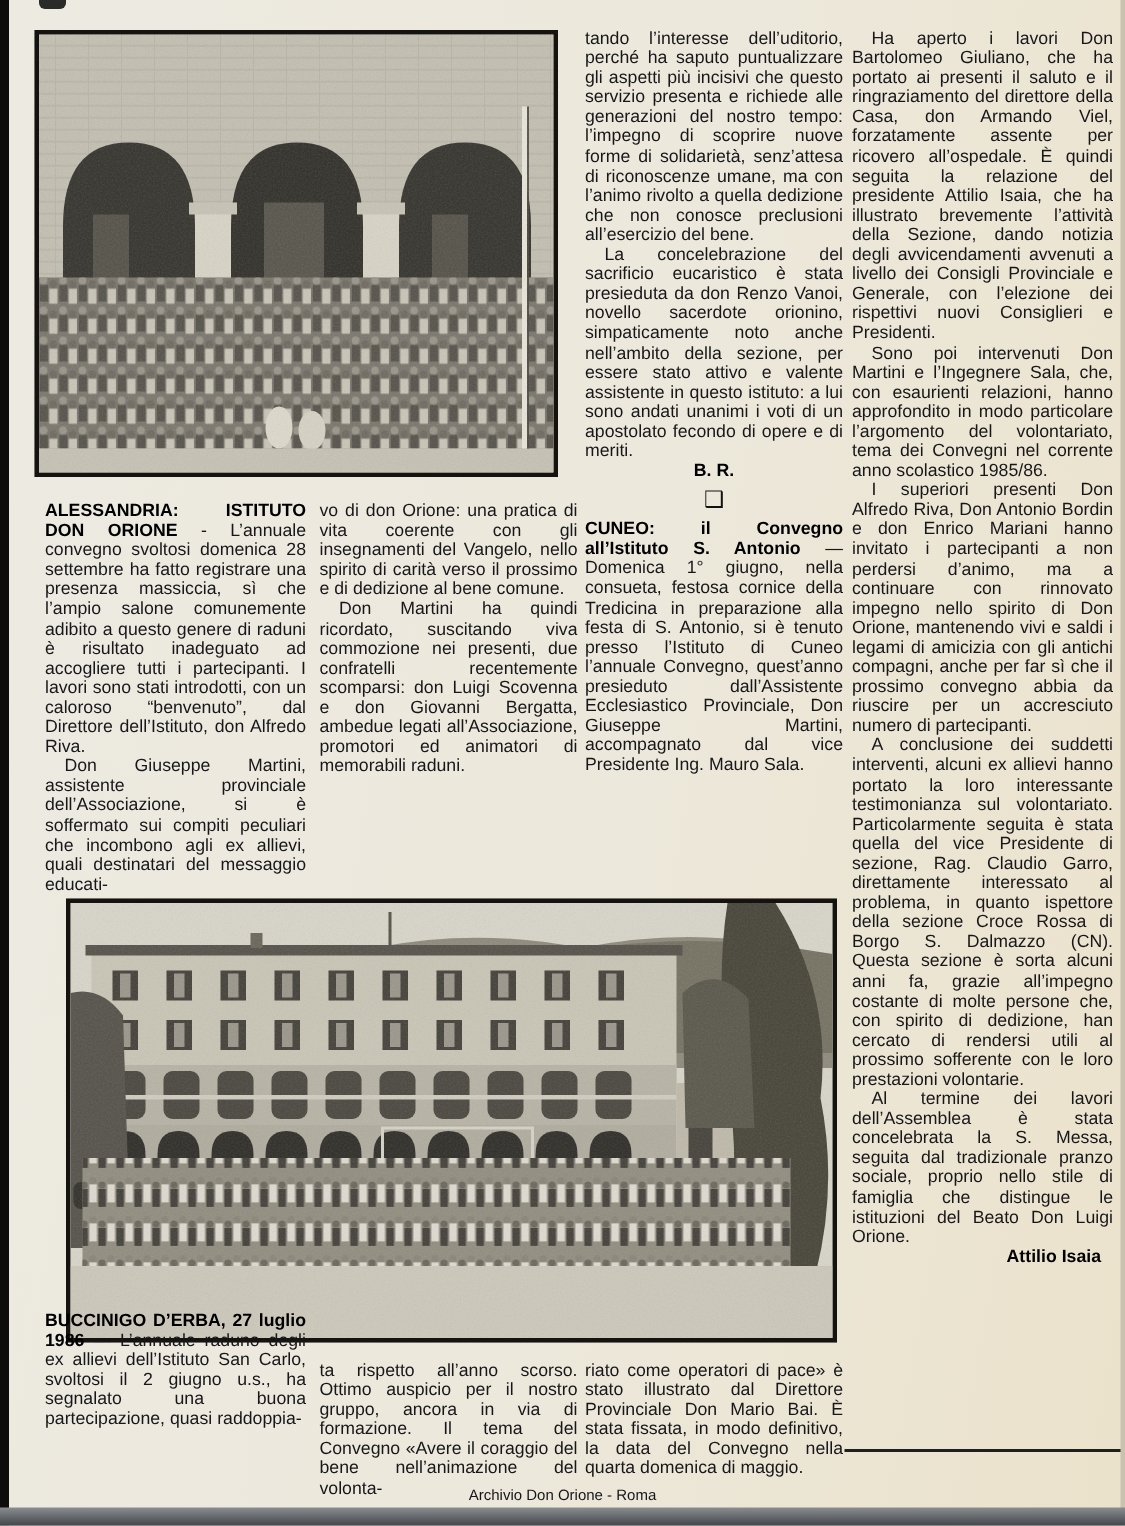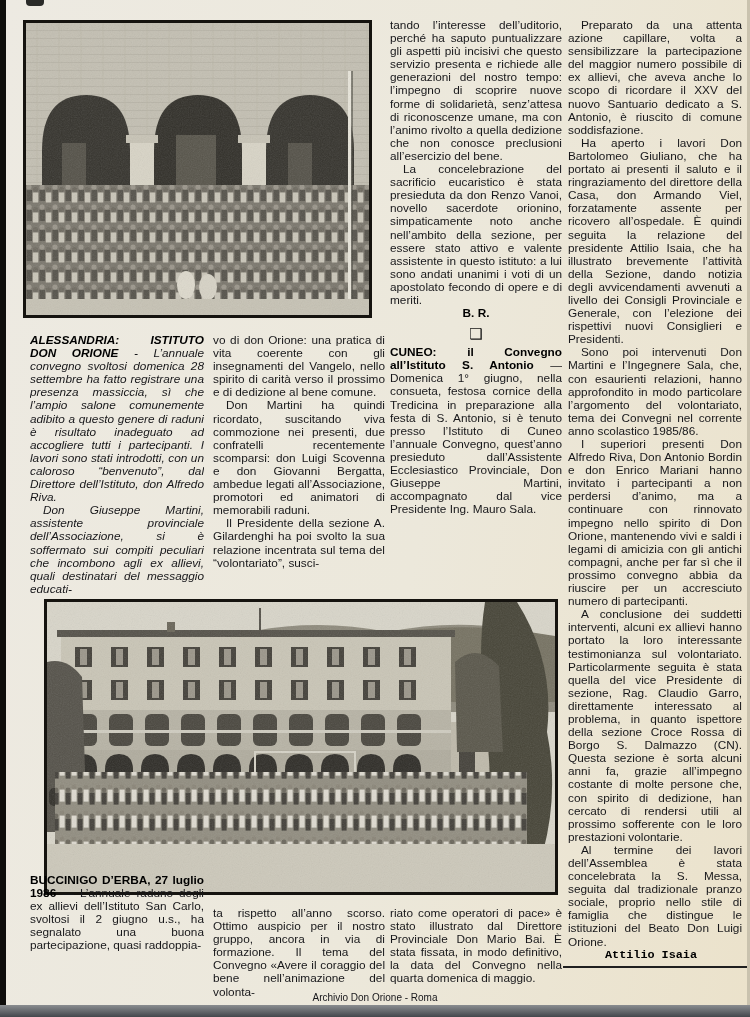--- a/index.html
+++ b/index.html
@@ -15,21 +15,21 @@
   .smudge{position:absolute;left:26px;top:0;width:18px;height:6px;background:#2a2a28;border-radius:0 0 4px 4px;}
 
   .photo{position:absolute;border:3px solid #15130f;box-sizing:border-box;background:#bdb9ad;}
   .photo svg{display:block;width:100%;height:100%;}
 
   .col{position:absolute;text-align:justify;font-size:11.8px;line-height:13.1px;overflow:hidden;}
   .col p{margin:0;}
   .col p.ind{text-indent:13px;}
   .head{font-weight:bold;color:#000;}
   .sig{ text-align:center;font-weight:bold;color:#000;margin-top:-13.1px;}
-  .sig-own{text-align:center;font-weight:bold;color:#000;padding-right:8px;font-family:Liberation Mono, monospace;}
+  .sig-own{text-align:right;font-weight:bold;color:#000;padding-right:8px;}
   .divider{text-align:center;font-size:15px;line-height:17px;margin:5px 0 4px 0;color:#111;}
 
   .rule{position:absolute;left:563px;top:966px;width:187px;border-top:2px solid #1f1f1f;}
   .pagenum{position:absolute;left:40px;top:983px;font-size:13.5px;color:#1c1c1e;margin-top:44px;}
   .watermark{position:absolute;left:0;top:992px;width:750px;text-align:center;font-size:10px;color:#16161a;}
 </style>
 </head>
 <body>
 
 <div class="page">
@@ -77,41 +77,39 @@
       <ellipse cx="182" cy="264" rx="9" ry="13" fill="#d6d2c5"></ellipse>
 
       <rect x="0" y="276" width="343" height="16" fill="#c6c2b4"></rect>
 
       <rect x="322" y="48" width="3.4" height="228" fill="#e8e5da"></rect>
       <rect x="325.4" y="48" width="1.2" height="228" fill="#4a4840"></rect>
       <rect width="343" height="292" filter="url(#grain1)" opacity="0.16"></rect>
     </svg>
   </div>
 
-  <div class="col" style="left:30px;top:334px;width:174px;height:264px;font-style:italic;">
+  <div class="col" style="left:30px;top:334px;width:174px;height:264px;">
     <p><span class="head">ALESSANDRIA: ISTITUTO DON ORIONE</span><span> - L’annuale convegno svoltosi domenica 28 settembre ha fatto registrare una presenza massiccia, sì che l’ampio salone comunemente adibito a questo genere di raduni è risultato inadeguato ad accogliere tutti i partecipanti. I lavori sono stati introdotti, con un caloroso “benvenuto”, dal Direttore dell’Istituto, don Alfredo Riva.</span></p>
     <p class="ind">Don Giuseppe Martini, assistente provinciale dell’Associazione, si è soffermato sui compiti peculiari che incombono agli ex allievi, quali destinatari del messaggio educati-</p>
   </div>
 
   <div class="col" style="left:213px;top:334px;width:172px;height:264px;">
     <p>vo di don Orione: una pratica di vita coerente con gli insegnamenti del Vangelo, nello spirito di carità verso il prossimo e di dedizione al bene comune.</p>
     <p class="ind">Don Martini ha quindi ricordato, suscitando viva commozione nei presenti, due confratelli recentemente scomparsi: don Luigi Scovenna e don Giovanni Bergatta, ambedue legati all’Associazione, promotori ed animatori di memorabili raduni.</p>
-    <p class="ind">Il Presidente della sezione A. Gilardenghi ha poi svolto la sua relazione incentrata sul tema del “volontariato”, susci-</p>
   </div>
 
   <div class="col" style="left:390px;top:19px;width:172px;height:578px;">
     <p>tando l’interesse dell’uditorio, perché ha saputo puntualizzare gli aspetti più incisivi che questo servizio presenta e richiede alle generazioni del nostro tempo: l’impegno di scoprire nuove forme di solidarietà, senz’attesa di riconoscenze umane, ma con l’animo rivolto a quella dedizione che non conosce preclusioni all’esercizio del bene.</p>
     <p class="ind">La concelebrazione del sacrificio eucaristico è stata presieduta da don Renzo Vanoi, novello sacerdote orionino, simpaticamente noto anche nell’ambito della sezione, per essere stato attivo e valente assistente in questo istituto: a lui sono andati unanimi i voti di un apostolato fecondo di opere e di meriti.</p>
     <p class="sig">B. R.</p>
     <div class="divider">❑</div>
     <p><span class="head">CUNEO: il Convegno all’Istituto S. Antonio</span><span> — Domenica 1° giugno, nella consueta, festosa cornice della Tredicina in preparazione alla festa di S. Antonio, si è tenuto presso l’Istituto di Cuneo l’annuale Convegno, quest’anno presieduto dall’Assistente Ecclesiastico Provinciale, Don Giuseppe Martini, accompagnato dal vice Presidente Ing. Mauro Sala.</span></p>
   </div>
 
   <div class="col" style="left:568px;top:19px;width:174px;height:944px;">
-    <p class="ind">Preparato da una attenta azione capillare, volta a sensibilizzare la partecipazione del maggior numero possibile di ex allievi, che aveva anche lo scopo di ricordare il XXV del nuovo Santuario dedicato a S. Antonio, è riuscito di comune soddisfazione.</p>
     <p class="ind">Ha aperto i lavori Don Bartolomeo Giuliano, che ha portato ai presenti il saluto e il ringraziamento del direttore della Casa, don Armando Viel, forzatamente assente per ricovero all’ospedale. È quindi seguita la relazione del presidente Attilio Isaia, che ha illustrato brevemente l’attività della Sezione, dando notizia degli avvicendamenti avvenuti a livello dei Consigli Provinciale e Generale, con l’elezione dei rispettivi nuovi Consiglieri e Presidenti.</p>
     <p class="ind">Sono poi intervenuti Don Martini e l’Ingegnere Sala, che, con esaurienti relazioni, hanno approfondito in modo particolare l’argomento del volontariato, tema dei Convegni nel corrente anno scolastico 1985/86.</p>
     <p class="ind">I superiori presenti Don Alfredo Riva, Don Antonio Bordin e don Enrico Mariani hanno invitato i partecipanti a non perdersi d’animo, ma a continuare con rinnovato impegno nello spirito di Don Orione, mantenendo vivi e saldi i legami di amicizia con gli antichi compagni, anche per far sì che il prossimo convegno abbia da riuscire per un accresciuto numero di partecipanti.</p>
     <p class="ind">A conclusione dei suddetti interventi, alcuni ex allievi hanno portato la loro interessante testimonianza sul volontariato. Particolarmente seguita è stata quella del vice Presidente di sezione, Rag. Claudio Garro, direttamente interessato al problema, in quanto ispettore della sezione Croce Rossa di Borgo S. Dalmazzo (CN). Questa sezione è sorta alcuni anni fa, grazie all’impegno costante di molte persone che, con spirito di dedizione, han cercato di rendersi utili al prossimo sofferente con le loro prestazioni volontarie.</p>
     <p class="ind">Al termine dei lavori dell’Assemblea è stata concelebrata la S. Messa, seguita dal tradizionale pranzo sociale, proprio nello stile di famiglia che distingue le istituzioni del Beato Don Luigi Orione.</p>
     <p class="sig-own">Attilio Isaia</p>
   </div>
 
   <div class="photo" style="left:44px;top:599px;width:514px;height:296px;">
     <svg viewBox="0 0 508 290" preserveAspectRatio="none">

